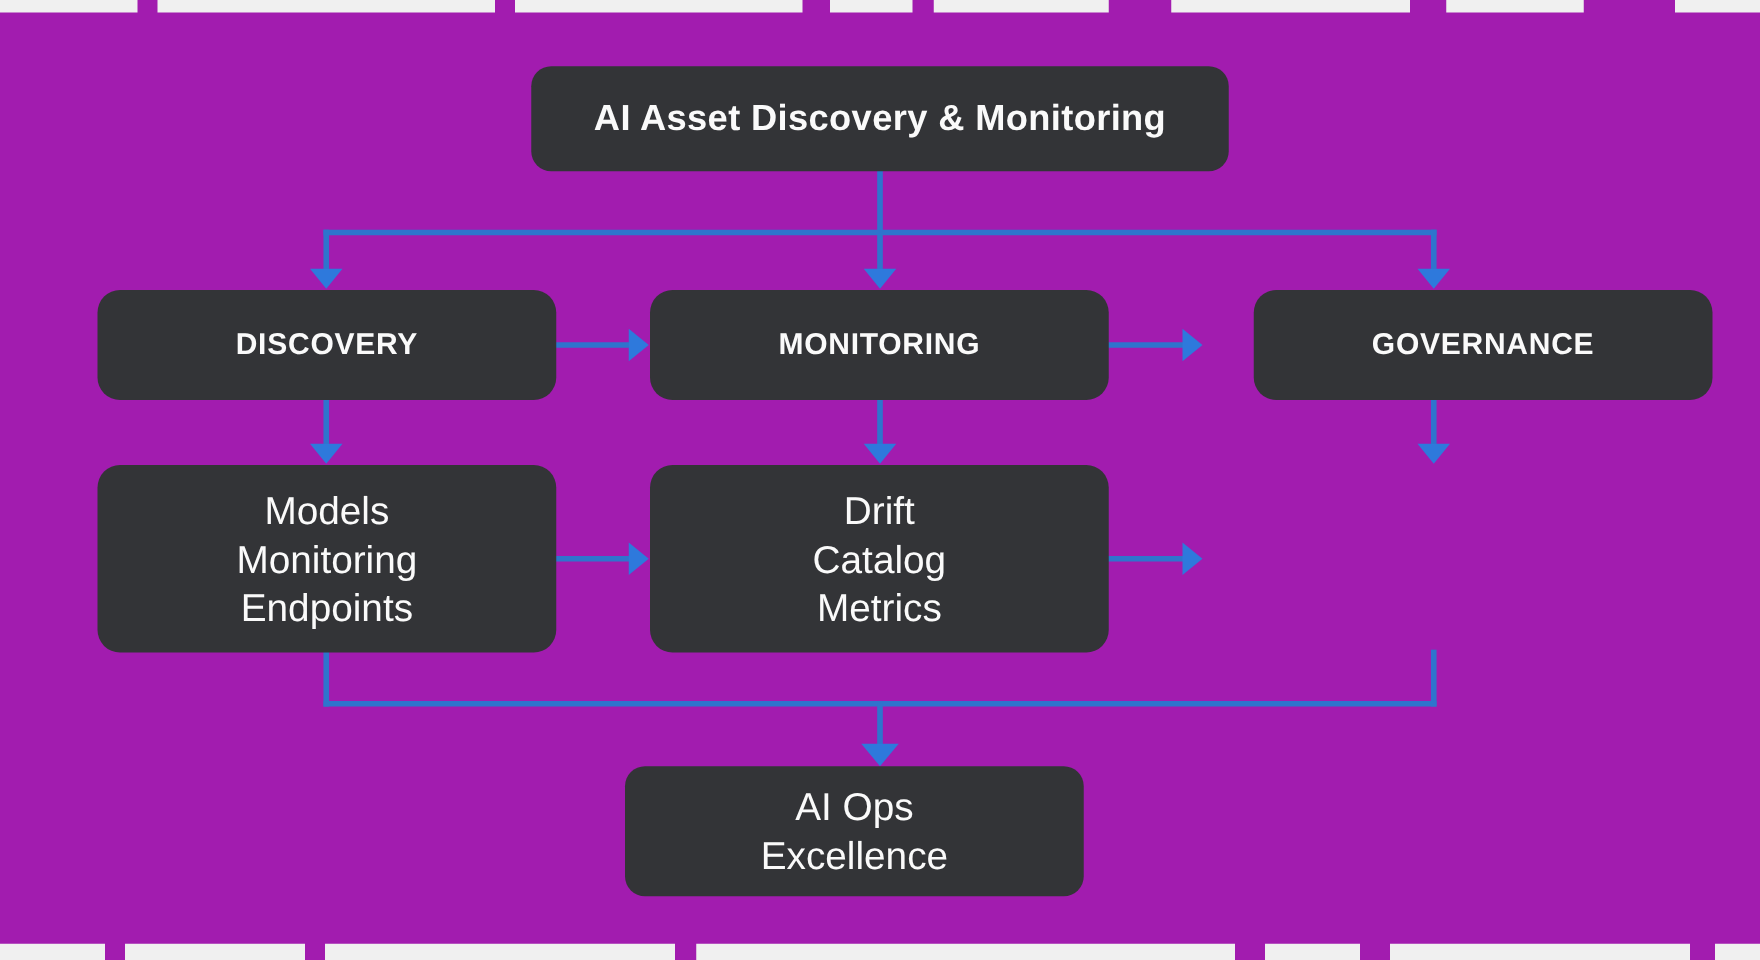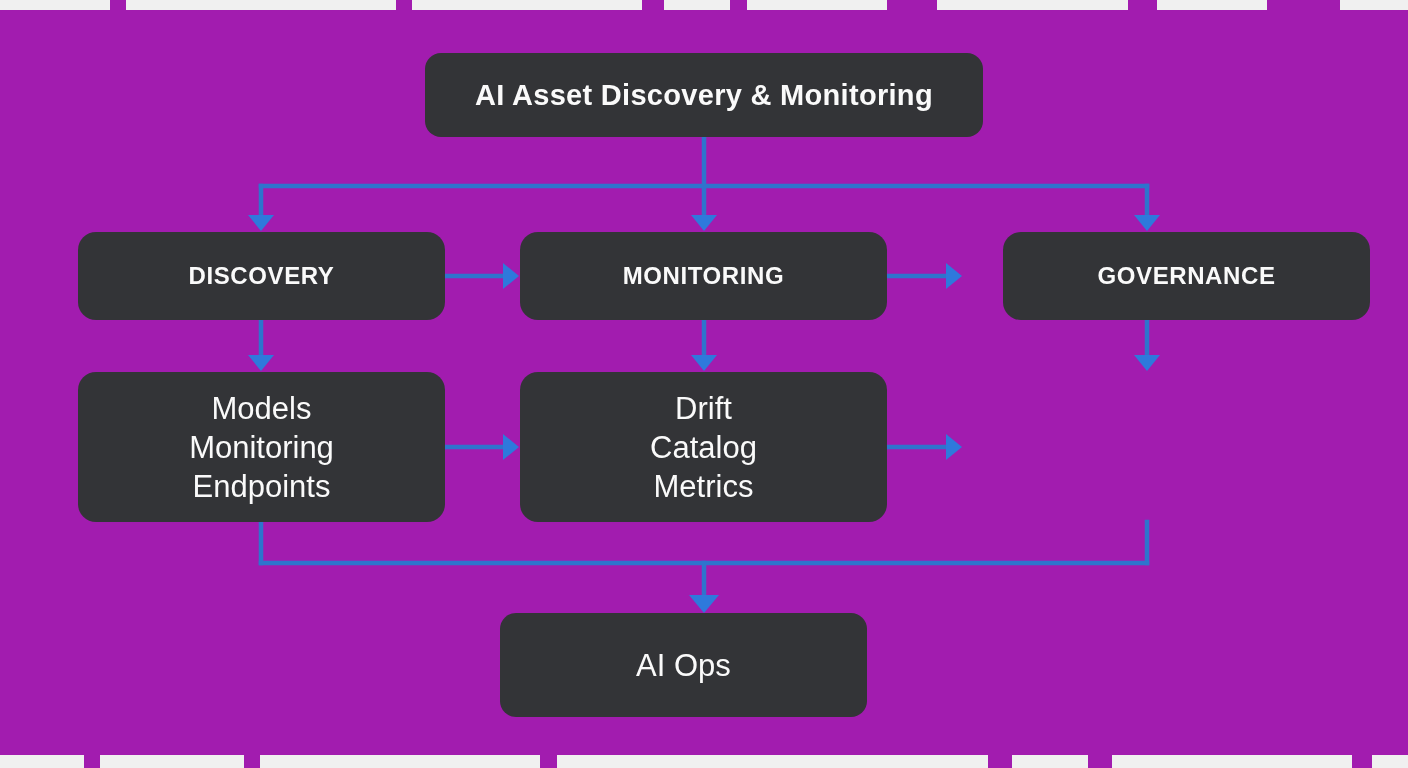--- a/index.html
+++ b/index.html
@@ -108,20 +108,21 @@
     <span class="line">Endpoints</span>
   </div>
   <div class="node node--detail col-mid">
     <span class="line">Drift</span>
     <span class="line">Catalog</span>
     <span class="line">Metrics</span>
   </div>
 
   <div class="node node--outcome">
     <span class="line">AI Ops</span>
+    <span class="line">Excellence</span>
   </div>
 
   <div class="edge-artifacts top">
     <div class="seg" style="left:0;width:110px"></div>
     <div class="seg" style="left:126px;width:270px"></div>
     <div class="seg" style="left:412px;width:230px"></div>
     <div class="seg" style="left:664px;width:66px"></div>
     <div class="seg" style="left:747px;width:140px"></div>
     <div class="seg" style="left:937px;width:191px"></div>
     <div class="seg" style="left:1157px;width:110px"></div>

